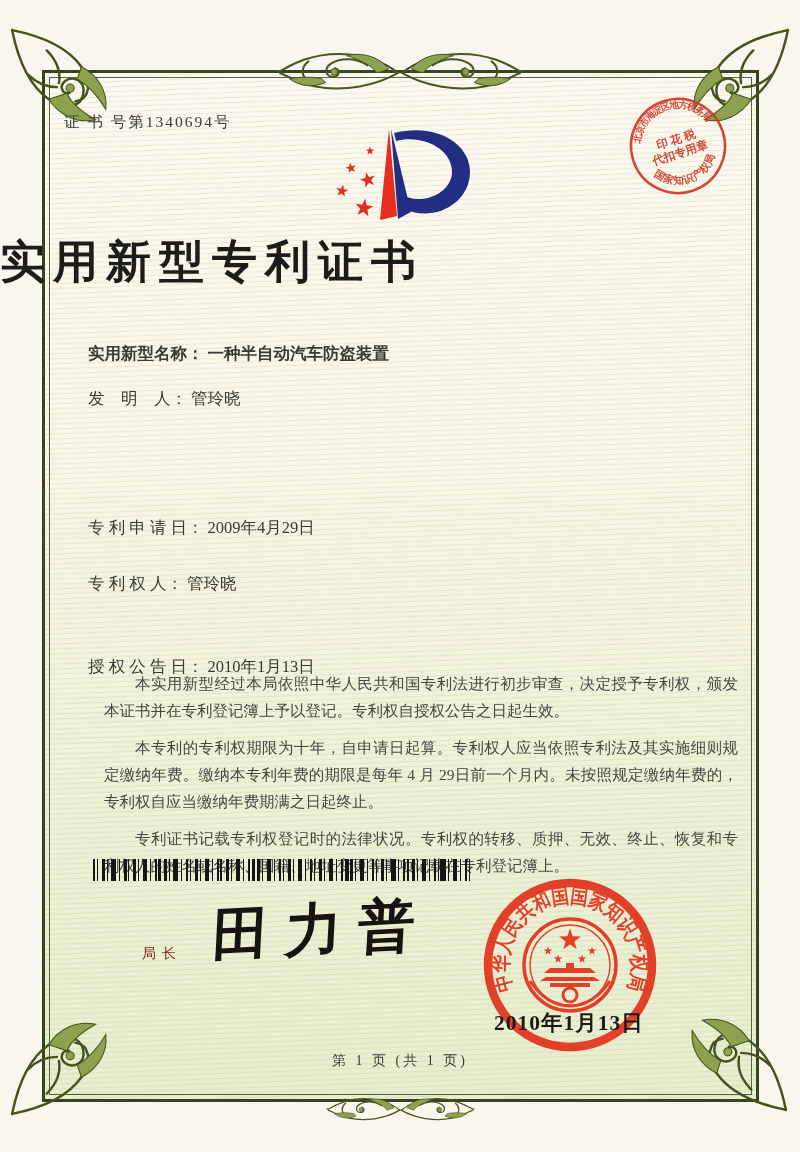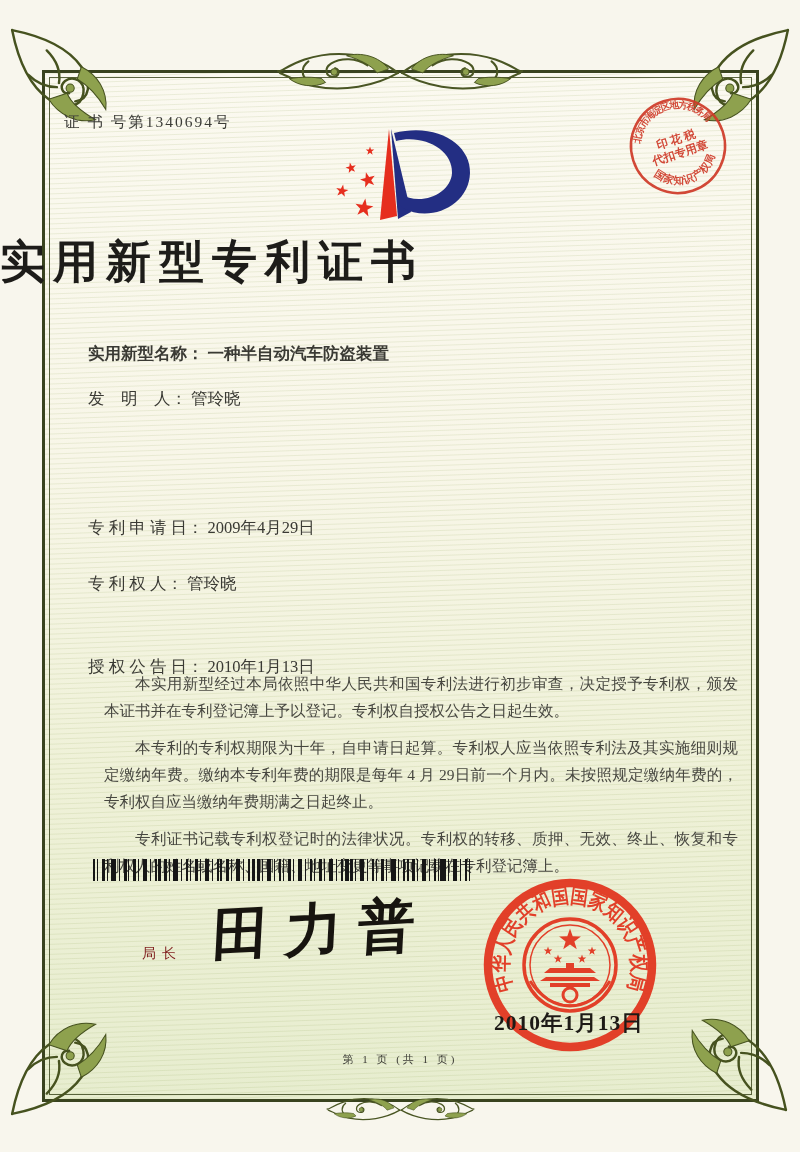--- a/index.html
+++ b/index.html
@@ -54,21 +54,21 @@
       repeating-linear-gradient(90deg,#161616 0 2px,transparent 2px 4px,#161616 4px 5px,transparent 5px 9px,#161616 9px 12px,transparent 12px 14px,#161616 14px 15px,transparent 15px 19px,#161616 19px 23px,transparent 23px 26px,#161616 26px 27px,transparent 27px 31px);
   }
   .signer-title{position:absolute; left:142px; top:945px; font-size:14px; letter-spacing:6px; color:#7f1d1d;}
   .signature{
     position:absolute; left:212px; top:892px; font-size:57px; font-weight:600;
     letter-spacing:16px; color:#17140f; transform:rotate(-3deg) skewX(-6deg);
     font-family:"DejaVu Serif","Liberation Serif",serif;
   }
   .office-seal{position:absolute; left:475px; top:870px; width:190px; height:190px; opacity:.93;}
   .seal-date{position:absolute; left:494px; top:1008px; font-size:21.5px; font-weight:700; color:#1d1a16; letter-spacing:1px;}
-  .footer{position:absolute; left:42px; top:1052px; width:716px; text-align:center; font-size:11px; letter-spacing:3px; color:#3c3c36;}
+  .footer{position:absolute; left:42px; top:1052px; width:716px; text-align:center; font-size:14px; letter-spacing:3px; color:#3c3c36;}
   .seal-text{font-family:"Liberation Serif","DejaVu Serif",serif; font-weight:700;}
 </style>
 </head>
 <body>
 
 <div class="page">
 
   <svg width="0" height="0" style="position:absolute" aria-hidden="true">
     <defs>
       <symbol id="corner-scroll" viewBox="0 0 110 110">

